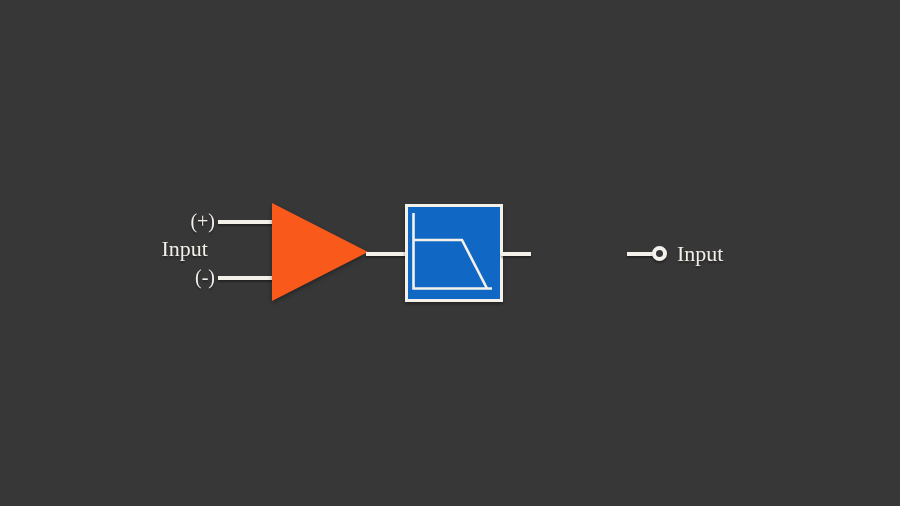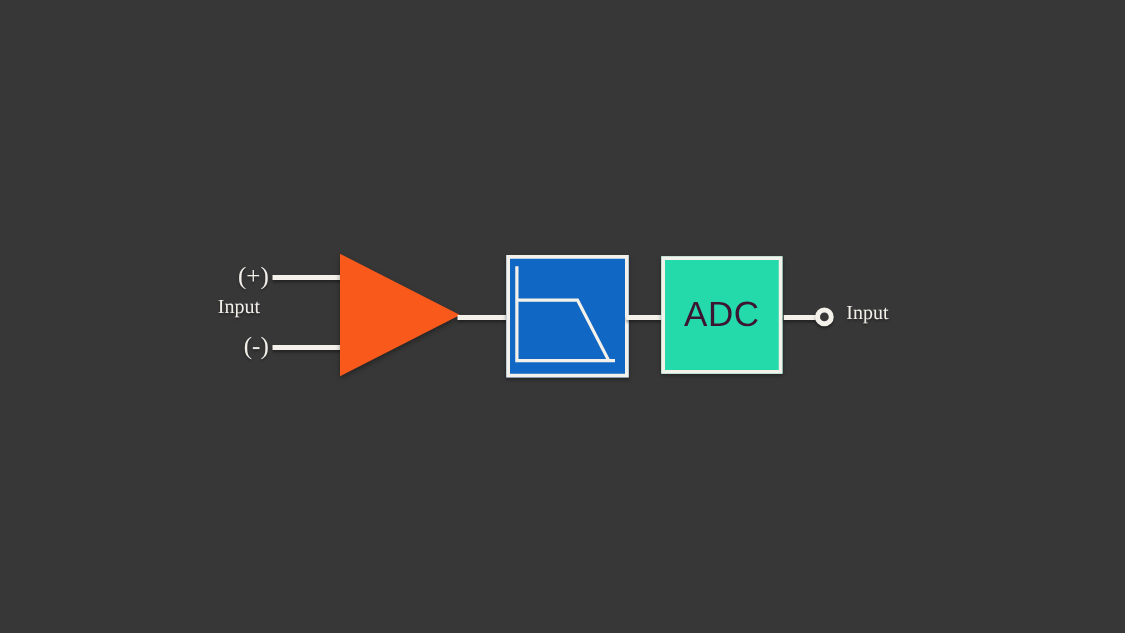--- a/index.html
+++ b/index.html
@@ -12,21 +12,21 @@
     width: 900px;
     height: 506px;
     background: #373737;
     overflow: hidden;
     font-family: "Liberation Serif", "DejaVu Serif", serif;
   }
   
   .label {
     position: absolute;
     color: #F2EFE9;
-    font-size: 16px;
+    font-size: 22px;
     line-height: 1;
     text-shadow: 0 2px 2px rgba(0,0,0,0.35);
     white-space: nowrap;
   }
   .label.pin {
     font-size: 20px;
     width: 65px;
     text-align: right;
   }
   .label-input  { left: 130px; top: 238px; width: 78px; text-align: right; }
@@ -117,23 +117,20 @@
 
   <div class="filter-box">
     <svg viewBox="0 0 92 92">
       <path d="M5.5 6 V81.5 H84" fill="none" stroke="#F4F1EB" stroke-width="2.6"></path>
       <path d="M5.5 33 H54 L79 81.5" fill="none" stroke="#F4F1EB" stroke-width="2.6" stroke-linejoin="miter"></path>
     </svg>
   </div>
 
   <div class="wire wire-seg2"></div>
 
-  <div class="adc-box">
-    <span class="adc-text">ADC</span>
-  </div>
 
   <div class="wire wire-seg3"></div>
 
   <div class="out-node"></div>
 
   <div class="label label-output">Input</div>
 
 </div>
 
 </body></html>

